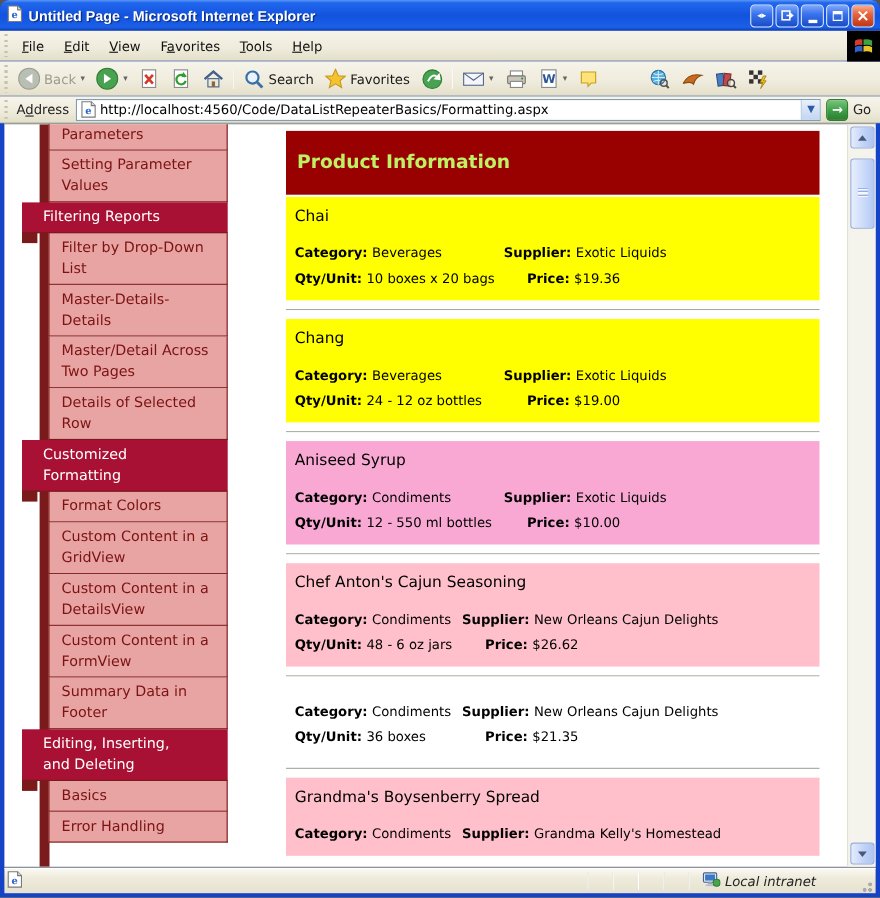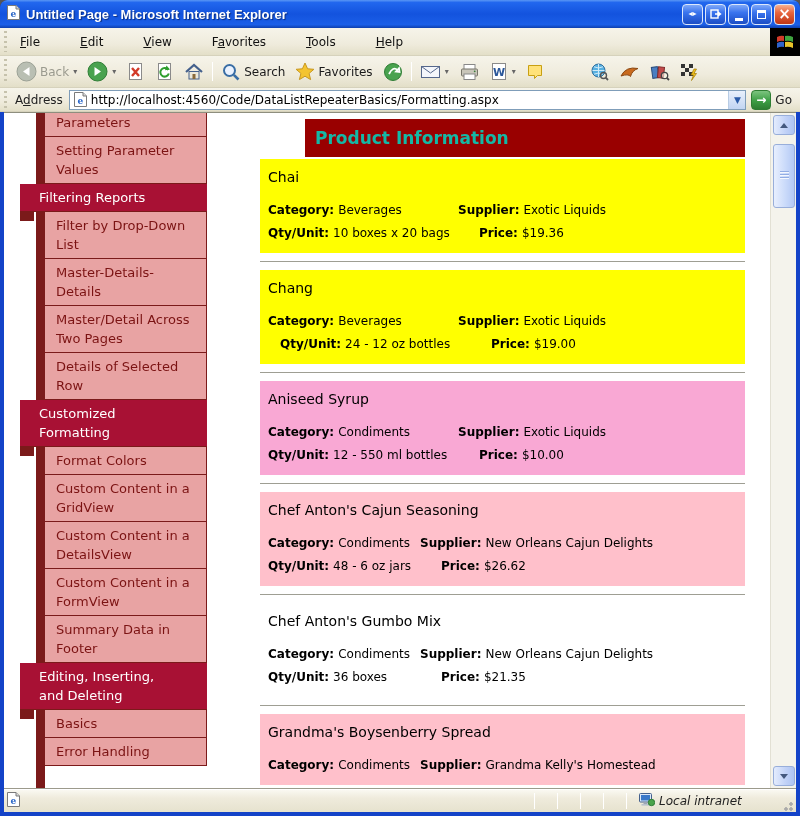--- a/index.html
+++ b/index.html
@@ -78,21 +78,21 @@
   }
   .side-item.header{
     margin-left:16px;width:187px;background:#A81134;color:#fff;
     border-bottom:1px solid #7B1A1A;padding:4px 38px 4px 19px;position:relative;z-index:2;
   }
   .side-item.header::after{
     content:"";position:absolute;left:0;top:100%;width:14px;height:10px;background:#7B1A1A;
   }
   
   .content{position:absolute;left:256px;top:6px;width:485px;}
-  .content-header{background:#990000;color:#14b8a6;font-weight:bold;font-size:17px;padding:9px 10px;margin-left:45px;}
+  .content-header{background:#990000;color:#bef264;font-weight:bold;font-size:17px;padding:19px 10px;}
   .product-card{margin-top:2px;padding:8px 8px 13px 8px;color:#000;}
   .product-name{font-size:14px;margin:2px 0 18px 0;}
   .prop-row{font-size:12px;margin-top:9px;white-space:nowrap;}
   .pair{display:inline-block;}
   .pair b{margin-right:4px;}
   .card-sep{border:0;border-top:1px solid #9E9E93;border-bottom:1px solid #FFF;height:0;margin:8px 0 7px 0;}
   
   .scrollbar{position:absolute;right:0;top:0;bottom:0;width:26px;background:#F4F3EC;border-left:1px solid #E2E0D4;}
   .sb-btn{position:absolute;left:2px;width:22px;height:20px;border:1px solid #98AEDA;border-radius:3px;
     background:linear-gradient(90deg,#E4ECFD,#C0D1F7 60%,#AEC4F2);display:flex;align-items:center;justify-content:center;cursor:default;}
@@ -144,21 +144,21 @@
         </div>
       <div class="winbtn">
           <div class="glyph-max"></div>
         </div>
       <div class="winbtn close">×</div>
     </div>
   </div>
 
   <div class="menubar">
     <div class="grip"></div>
-    <div id="menu-items" style="display:flex;gap:22px;">
+    <div id="menu-items" style="display:flex;">
         <div class="menu-item"><u>F</u>ile</div>
         <div class="menu-item"><u>E</u>dit</div>
         <div class="menu-item"><u>V</u>iew</div>
         <div class="menu-item">F<u>a</u>vorites</div>
         <div class="menu-item"><u>T</u>ools</div>
         <div class="menu-item"><u>H</u>elp</div>
       </div>
     <div class="flagbox">
       <svg width="16" height="14" viewBox="0 0 16 14">
         <path d="M0 2 Q4 0 7 1 L7 6 Q4 5 0 7 Z" fill="#D23B2A"></path>
@@ -366,37 +366,36 @@
         <div id="products">
             <div class="product-card" style="background: rgb(255, 255, 0);">
               <div class="product-name">Chai</div>
               <div class="prop-row"><span class="pair" style="min-width: 190px;"><b>Category:</b><span>Beverages</span></span><span class="pair"><b>Supplier:</b><span>Exotic Liquids</span></span></div>
               <div class="prop-row"><span class="pair" style="min-width: 211px;"><b>Qty/Unit:</b><span>10 boxes x 20 bags</span></span><span class="pair"><b>Price:</b><span>$19.36</span></span></div>
             </div>
             <hr class="card-sep">
             <div class="product-card" style="background: rgb(255, 255, 0);">
               <div class="product-name">Chang</div>
               <div class="prop-row"><span class="pair" style="min-width: 190px;"><b>Category:</b><span>Beverages</span></span><span class="pair"><b>Supplier:</b><span>Exotic Liquids</span></span></div>
-              <div class="prop-row"><span class="pair" style="min-width: 211px; margin-left: 12px;"><b>Qty/Unit:</b><span>24 - 12 oz bottles</span></span><span class="pair"><b>Price:</b><span>$19.00</span></span></div>
+              <div class="prop-row"><span class="pair" style="min-width: 211px;"><b>Qty/Unit:</b><span>24 - 12 oz bottles</span></span><span class="pair"><b>Price:</b><span>$19.00</span></span></div>
             </div>
             <hr class="card-sep">
             <div class="product-card" style="background: #f9a8d4;">
               <div class="product-name">Aniseed Syrup</div>
               <div class="prop-row"><span class="pair" style="min-width: 190px;"><b>Category:</b><span>Condiments</span></span><span class="pair"><b>Supplier:</b><span>Exotic Liquids</span></span></div>
               <div class="prop-row"><span class="pair" style="min-width: 211px;"><b>Qty/Unit:</b><span>12 - 550 ml bottles</span></span><span class="pair"><b>Price:</b><span>$10.00</span></span></div>
             </div>
             <hr class="card-sep">
             <div class="product-card" style="background: rgb(255, 192, 203);">
               <div class="product-name">Chef Anton's Cajun Seasoning</div>
               <div class="prop-row"><span class="pair" style="min-width: 152px;"><b>Category:</b><span>Condiments</span></span><span class="pair"><b>Supplier:</b><span>New Orleans Cajun Delights</span></span></div>
               <div class="prop-row"><span class="pair" style="min-width: 173px;"><b>Qty/Unit:</b><span>48 - 6 oz jars</span></span><span class="pair"><b>Price:</b><span>$26.62</span></span></div>
             </div>
             <hr class="card-sep">
             <div class="product-card" style="background: rgb(255, 255, 255);">
-              <div class="product-name">Chef Anton's Gumbo Mix</div>
               <div class="prop-row"><span class="pair" style="min-width: 152px;"><b>Category:</b><span>Condiments</span></span><span class="pair"><b>Supplier:</b><span>New Orleans Cajun Delights</span></span></div>
               <div class="prop-row"><span class="pair" style="min-width: 173px;"><b>Qty/Unit:</b><span>36 boxes</span></span><span class="pair"><b>Price:</b><span>$21.35</span></span></div>
             </div>
             <hr class="card-sep">
             <div class="product-card" style="background: rgb(255, 192, 203);">
               <div class="product-name">Grandma's Boysenberry Spread</div>
               <div class="prop-row"><span class="pair" style="min-width: 152px;"><b>Category:</b><span>Condiments</span></span><span class="pair"><b>Supplier:</b><span>Grandma Kelly's Homestead</span></span></div>
             </div>
           </div>
       </div>

